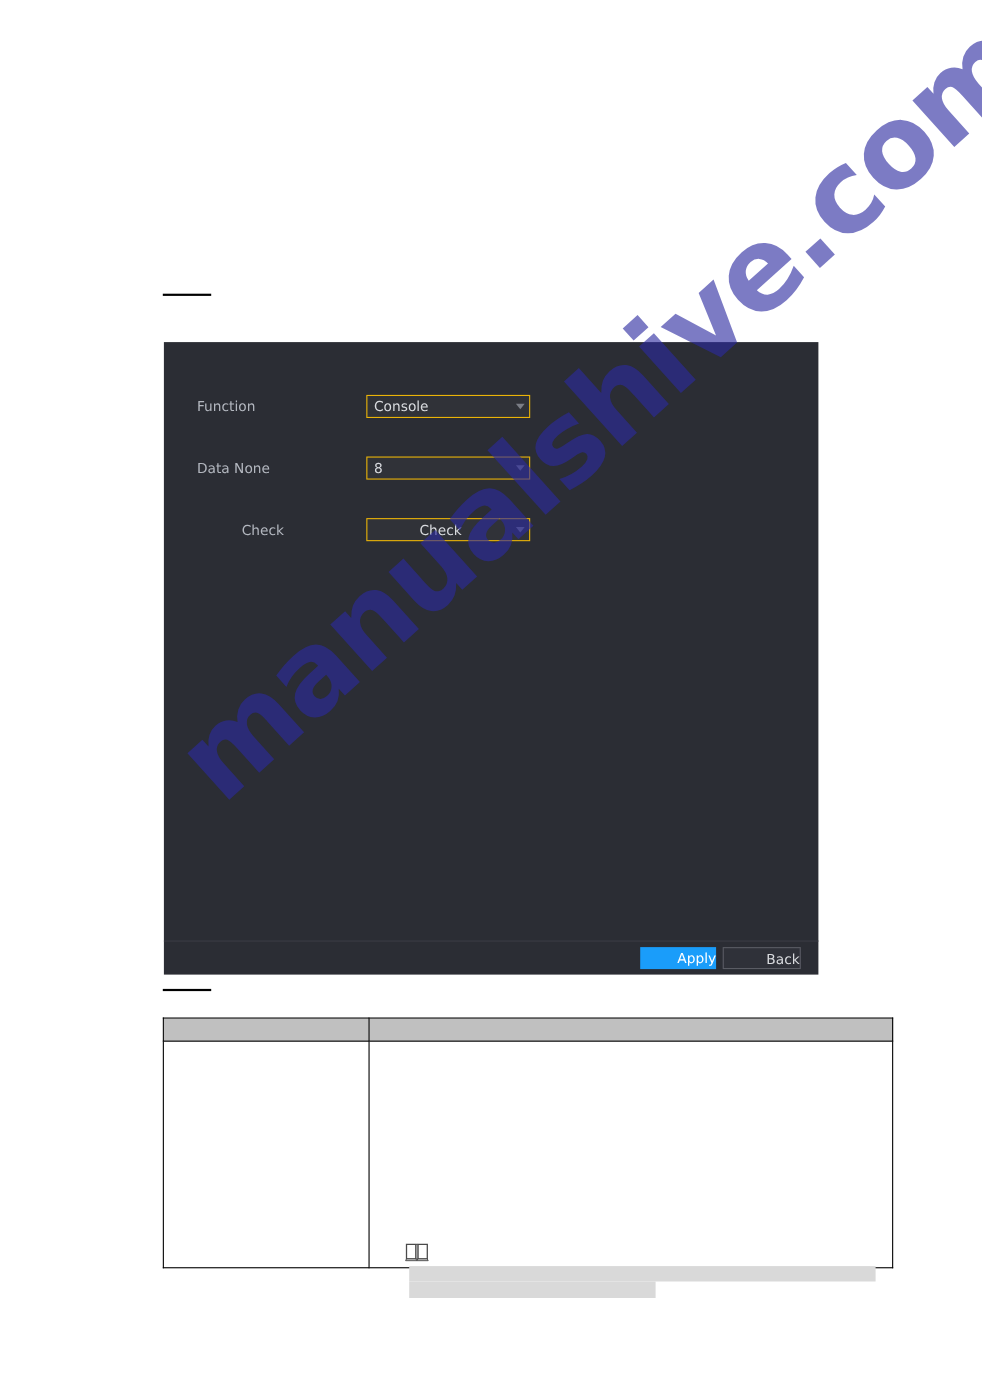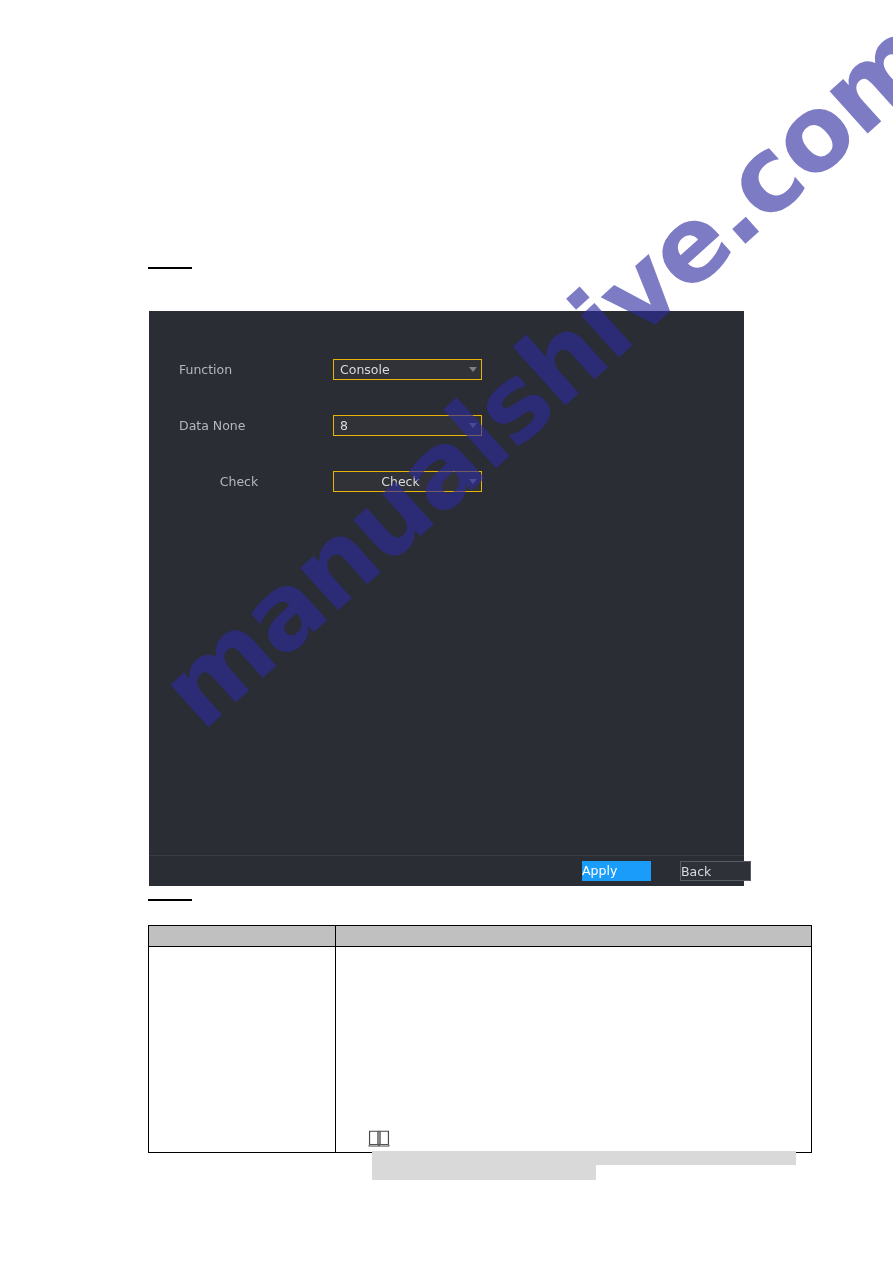--- a/index.html
+++ b/index.html
@@ -125,34 +125,34 @@
     top: 544px;
     height: 31px;
     border-top: 1px solid #3a3c44;
     box-sizing: border-box;
   }
   .footer-btn {
     position: absolute;
     top: 5px;
     height: 20px;
     line-height: 20px;
-    text-align: left;
+    text-align: right;
     font-size: 12.5px;
     box-sizing: border-box;
     cursor: pointer;
   }
   #apply-button {
     left: 433px;
     width: 69px;
     background: #1a9dfa;
     color: #ffffff;
     border: none;
   }
   #back-button {
-    left: 531px;
+    left: 508px;
     width: 71px;
     background: #2f3139;
     color: #d8dade;
     border: 1px solid #5a5c64;
   }
 
   
   #param-table {
     position: absolute;
     left: 148px;

